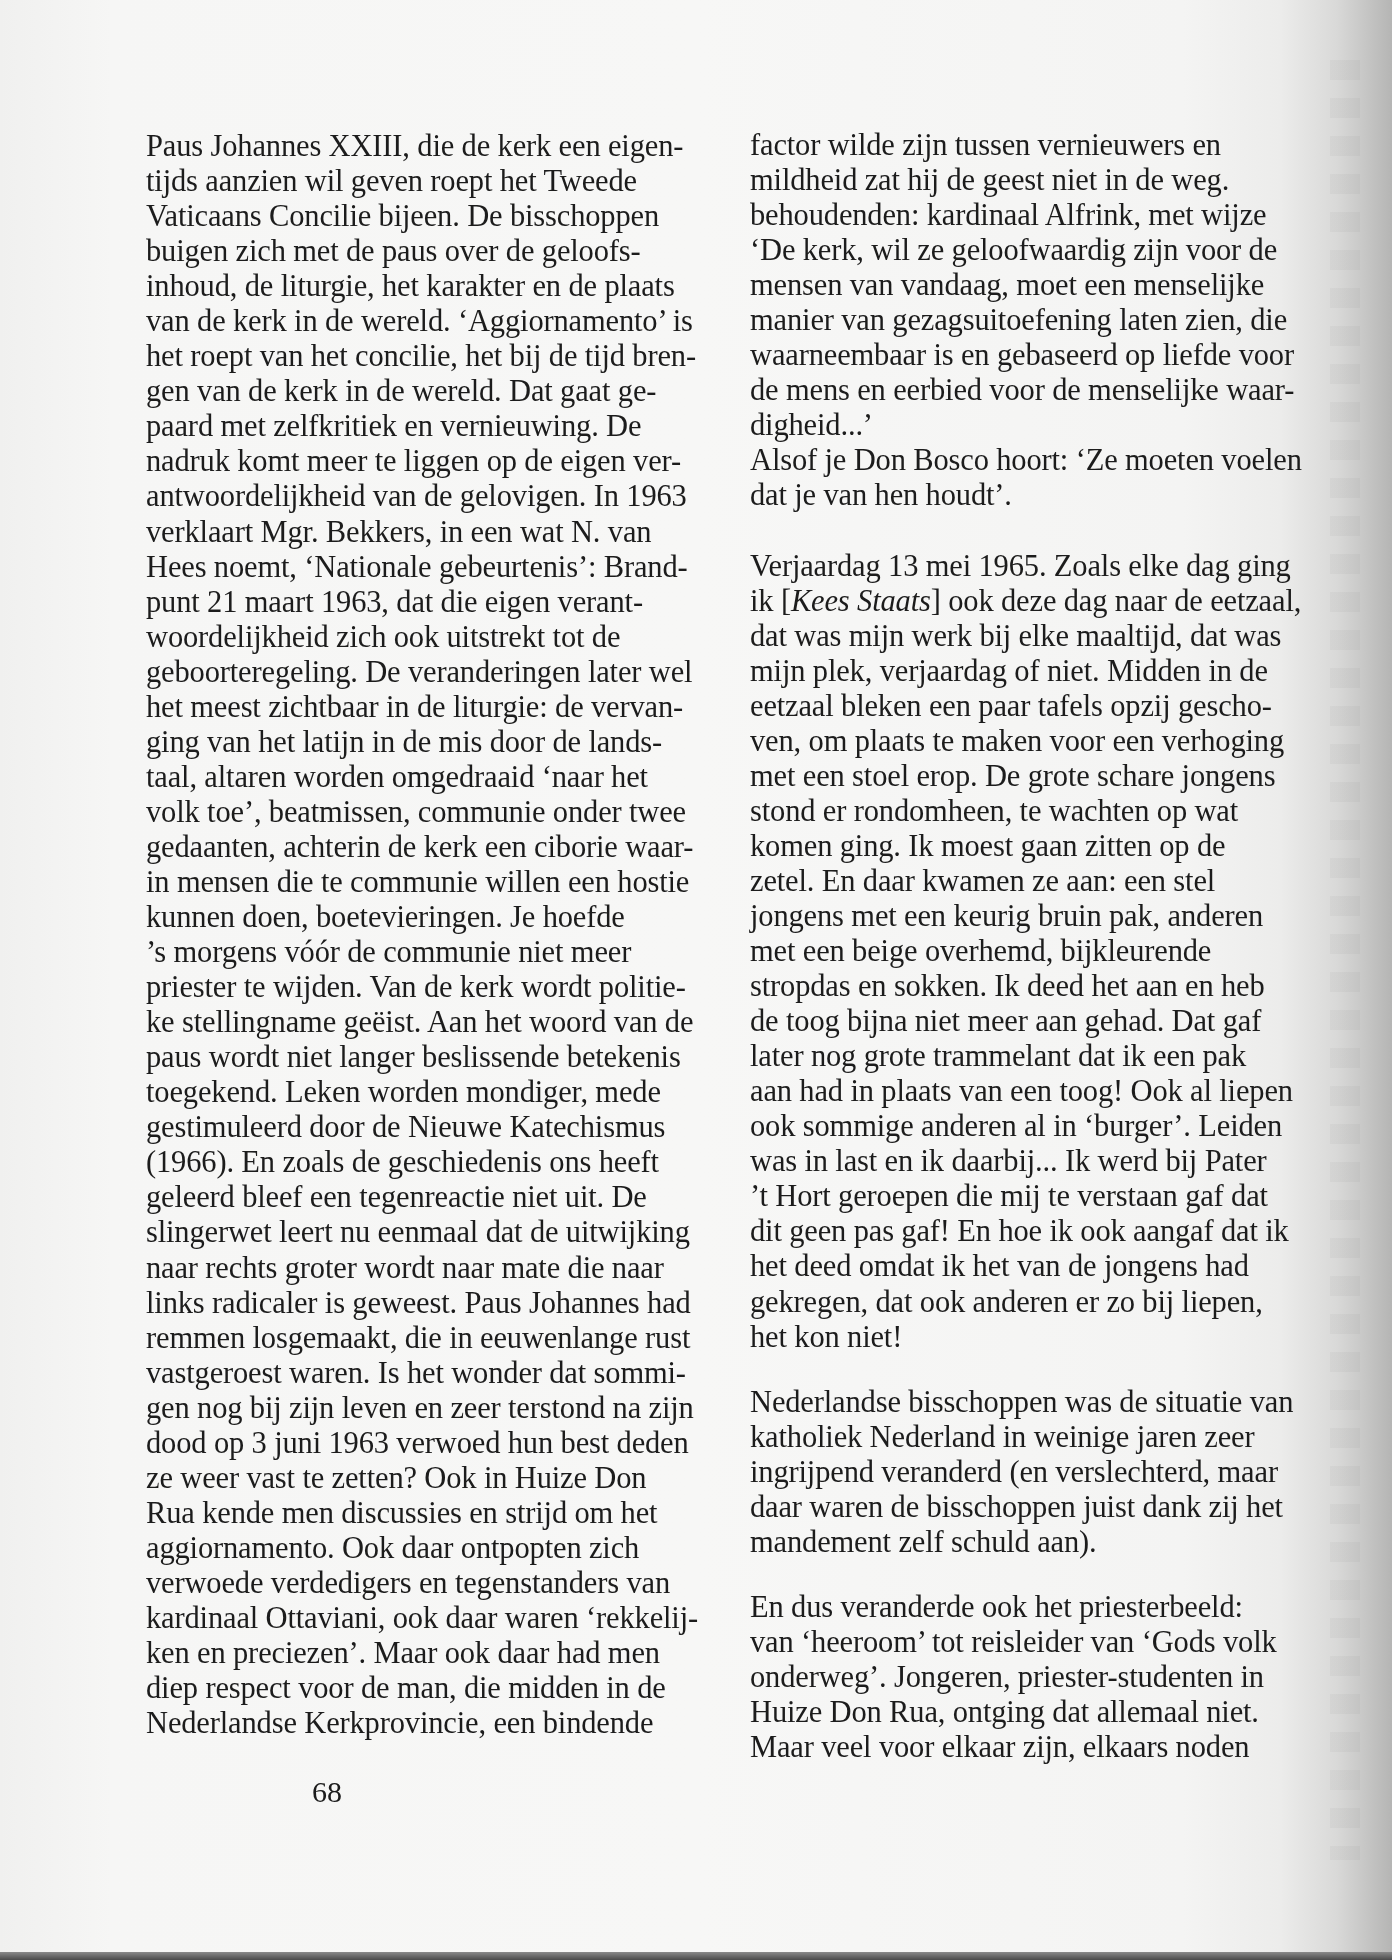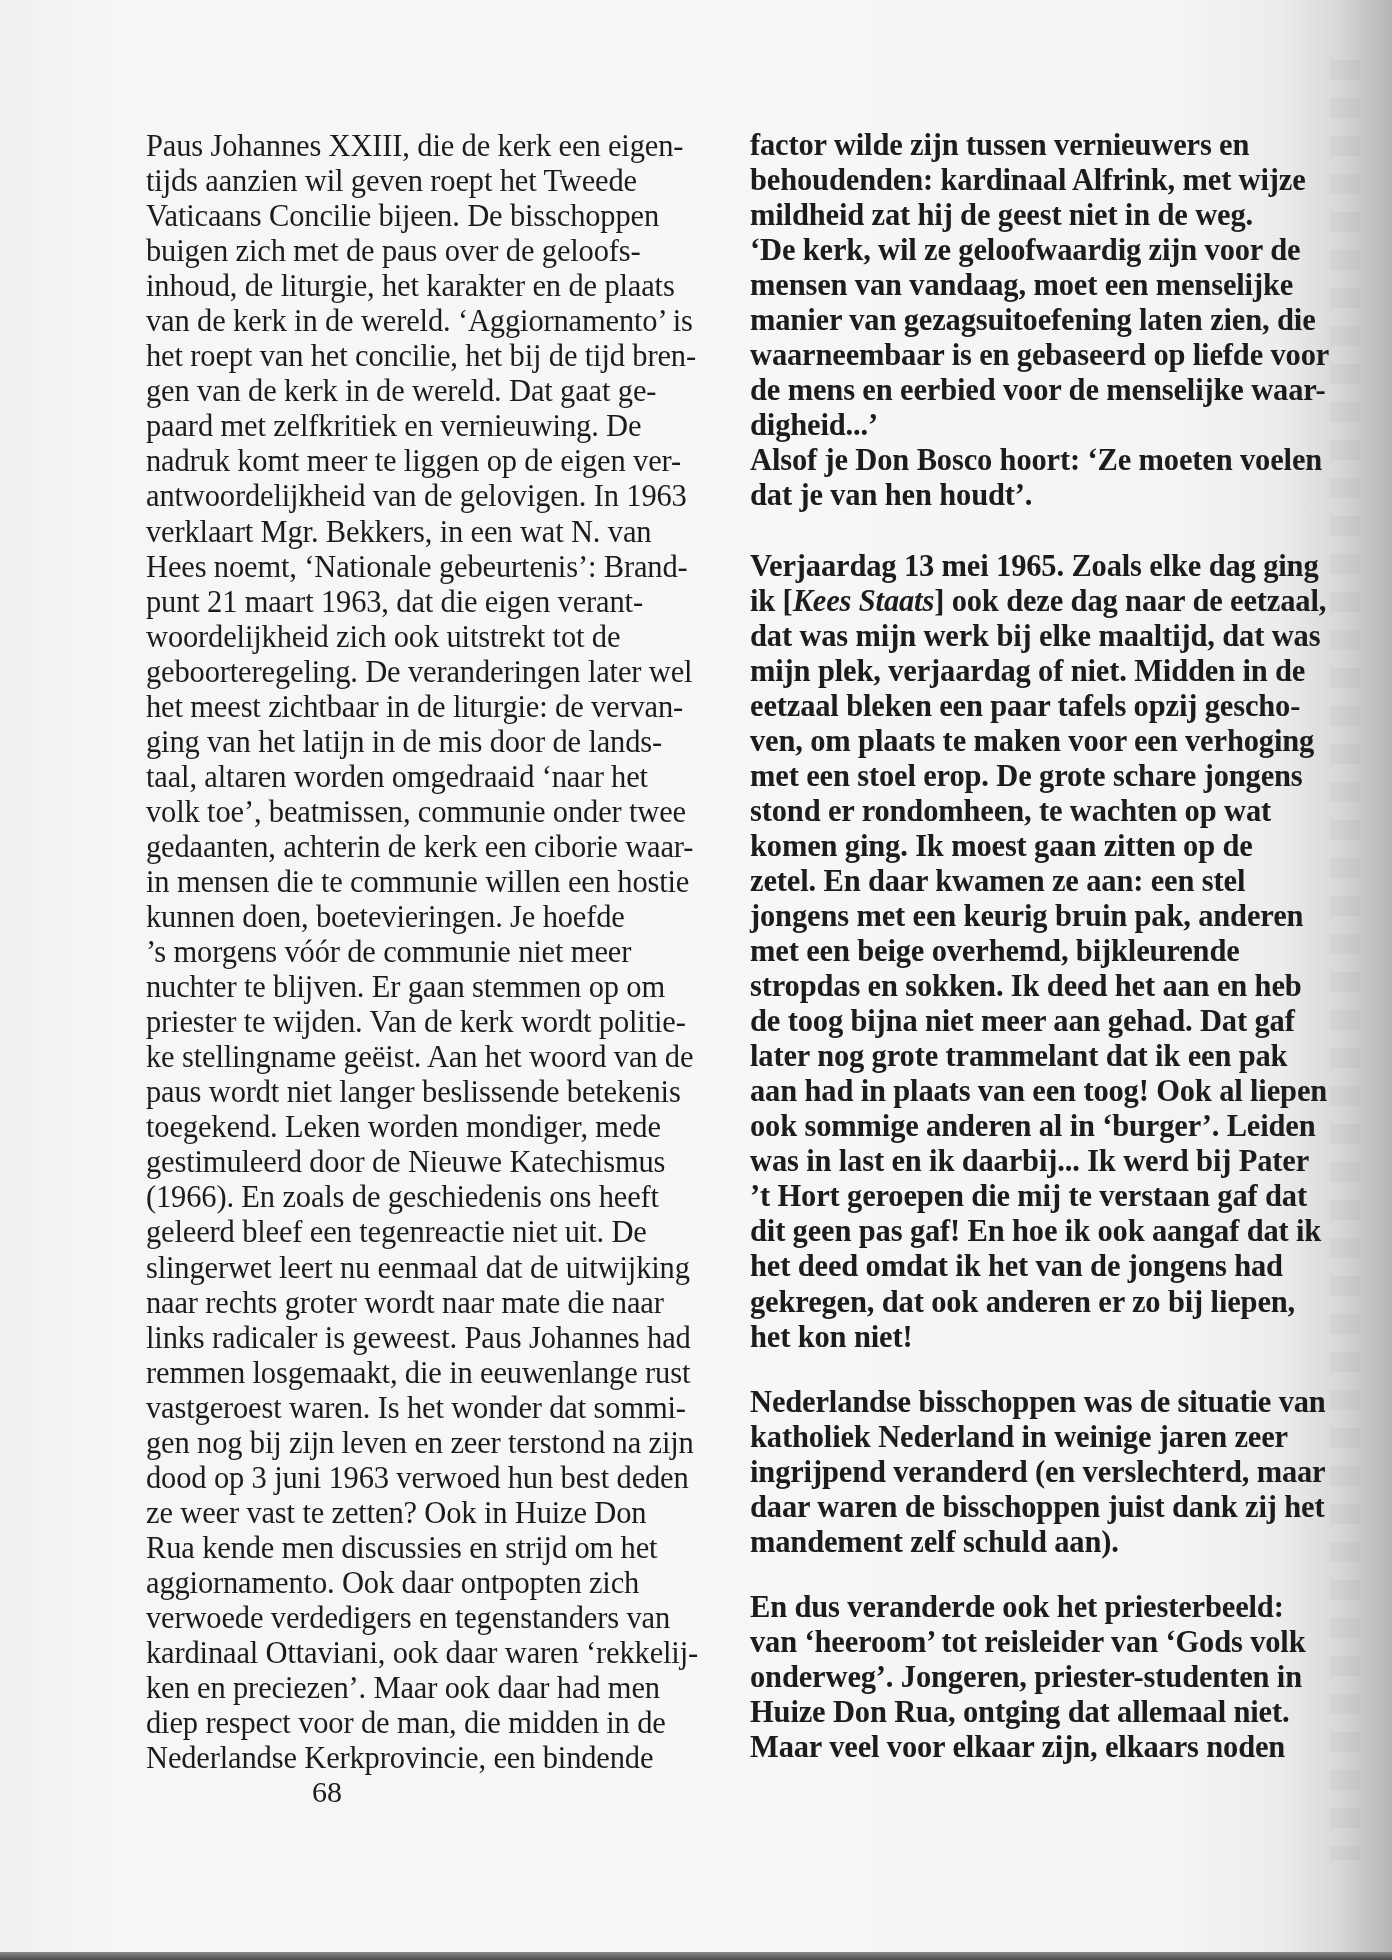--- a/index.html
+++ b/index.html
@@ -39,21 +39,21 @@
   }
   .column {
     position: absolute;
     top: 96px;
     font-size: 30.5px;
     line-height: 35.05px;
     letter-spacing: -0.15px;
     margin-top: 33px;
   }
   .col-left { left: 146px; width: 560px; }
-  .col-right { left: 750px; width: 570px; top: 95px; font-weight: bold; }
+  .col-right { left: 750px; width: 570px; top: 95px; }
   .line {
     display: block;
     white-space: nowrap;
   }
   .para-gap { height: 35px; }
   .para-gap-small { height: 30px; }
   em.italic-name { font-style: italic; }
   .page-number {
     position: absolute;
     left: 312px;
@@ -85,21 +85,20 @@
       <span class="line">woordelijkheid zich ook uitstrekt tot de</span>
       <span class="line">geboorteregeling. De veranderingen later wel</span>
       <span class="line">het meest zichtbaar in de liturgie: de vervan-</span>
       <span class="line">ging van het latijn in de mis door de lands-</span>
       <span class="line">taal, altaren worden omgedraaid ‘naar het</span>
       <span class="line">volk toe’, beatmissen, communie onder twee</span>
       <span class="line">gedaanten, achterin de kerk een ciborie waar-</span>
       <span class="line">in mensen die te communie willen een hostie</span>
       <span class="line">kunnen doen, boetevieringen. Je hoefde</span>
       <span class="line">’s morgens vóór de communie niet meer</span>
-      <span class="line">nuchter te blijven. Er gaan stemmen op om</span>
       <span class="line">priester te wijden. Van de kerk wordt politie-</span>
       <span class="line">ke stellingname geëist. Aan het woord van de</span>
       <span class="line">paus wordt niet langer beslissende betekenis</span>
       <span class="line">toegekend. Leken worden mondiger, mede</span>
       <span class="line">gestimuleerd door de Nieuwe Katechismus</span>
       <span class="line">(1966). En zoals de geschiedenis ons heeft</span>
       <span class="line">geleerd bleef een tegenreactie niet uit. De</span>
       <span class="line">slingerwet leert nu eenmaal dat de uitwijking</span>
       <span class="line">naar rechts groter wordt naar mate die naar</span>
       <span class="line">links radicaler is geweest. Paus Johannes had</span>
@@ -113,22 +112,22 @@
       <span class="line">verwoede verdedigers en tegenstanders van</span>
       <span class="line">kardinaal Ottaviani, ook daar waren ‘rekkelij-</span>
       <span class="line">ken en preciezen’. Maar ook daar had men</span>
       <span class="line">diep respect voor de man, die midden in de</span>
       <span class="line">Nederlandse Kerkprovincie, een bindende</span>
     </div>
 
   <div class="column col-right">
     <div id="r-p1">
         <span class="line">factor wilde zijn tussen vernieuwers en</span>
+        <span class="line">mildheid zat hij de geest niet in de weg.</span>
         <span class="line">behoudenden: kardinaal Alfrink, met wijze</span>
-        <span class="line">mildheid zat hij de geest niet in de weg.</span>
         <span class="line">‘De kerk, wil ze geloofwaardig zijn voor de</span>
         <span class="line">mensen van vandaag, moet een menselijke</span>
         <span class="line">manier van gezagsuitoefening laten zien, die</span>
         <span class="line">waarneembaar is en gebaseerd op liefde voor</span>
         <span class="line">de mens en eerbied voor de menselijke waar-</span>
         <span class="line">digheid...’</span>
         <span class="line">Alsof je Don Bosco hoort: ‘Ze moeten voelen</span>
         <span class="line">dat je van hen houdt’.</span>
       </div>
     <div class="para-gap"></div>

